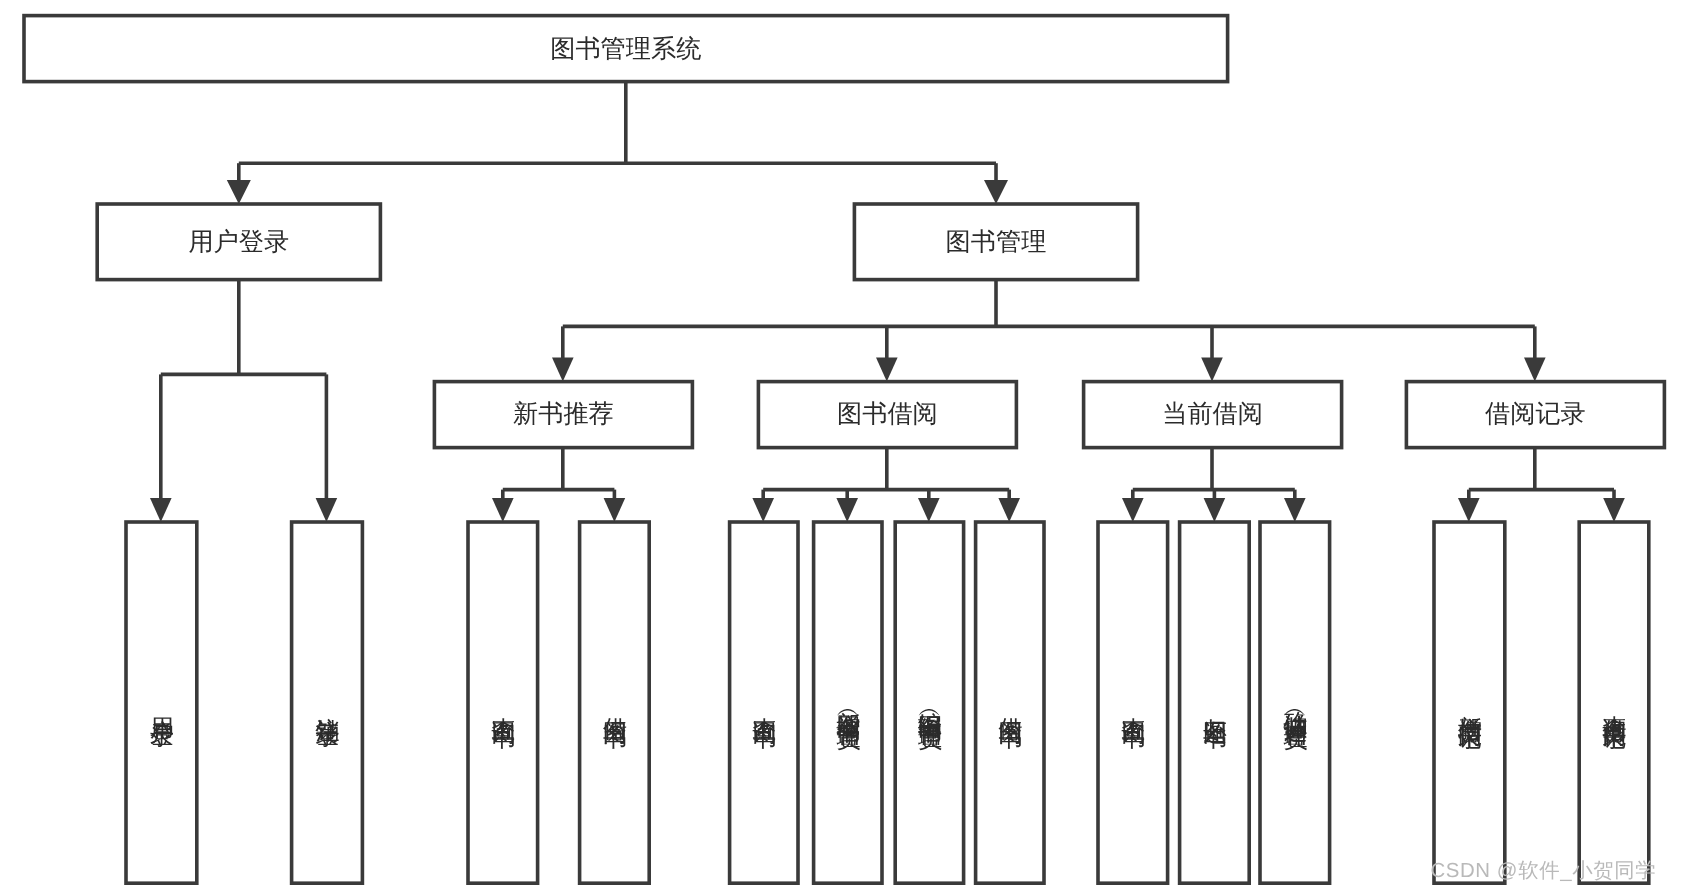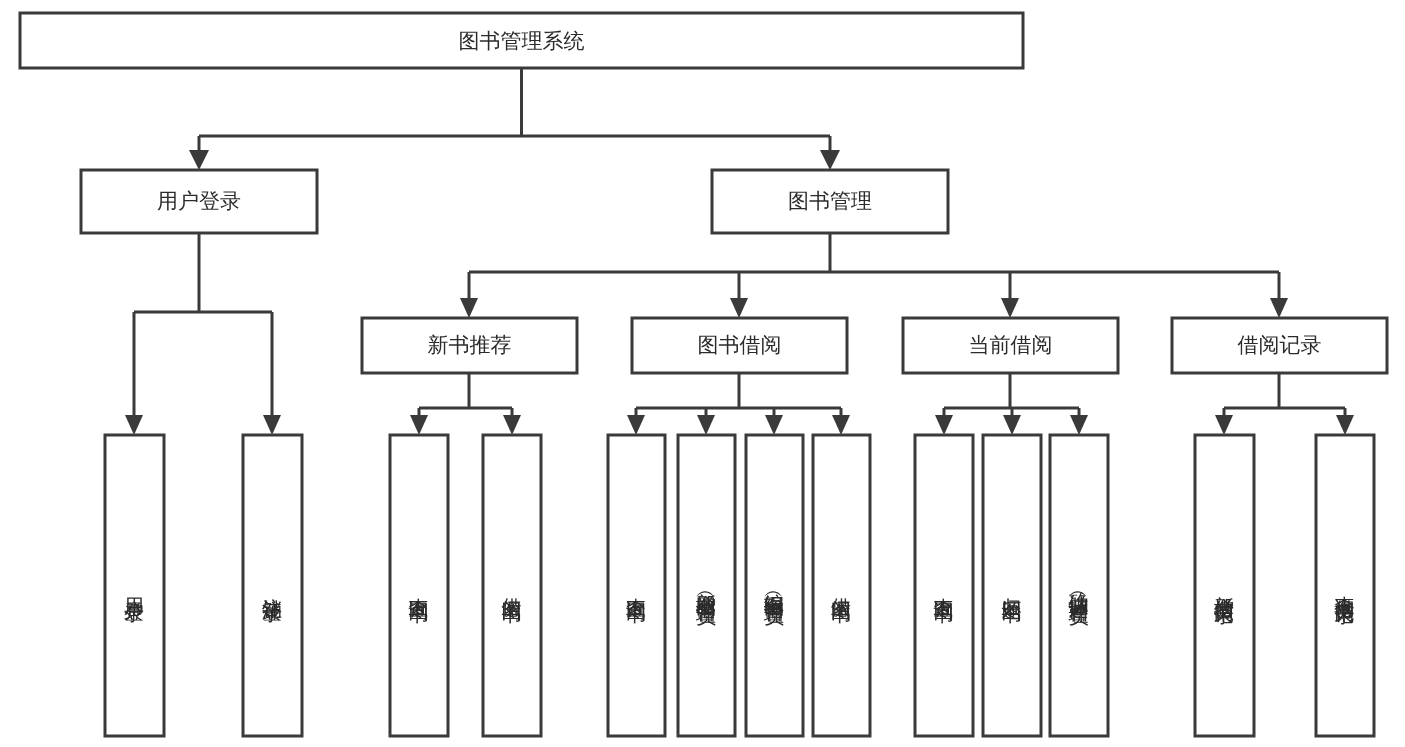--- a/index.html
+++ b/index.html
@@ -227,14 +227,15 @@
   <div class="leaf-wrap" style="left:1050px; top:435px; width:58px; height:301px;">
     <span class="leaf-label">确认归还（管理员）</span>
   </div>
   <div class="leaf-wrap" style="left:1195px; top:435px; width:59px; height:301px;">
     <span class="leaf-label">新增借阅记录</span>
   </div>
   <div class="leaf-wrap" style="left:1316px; top:435px; width:58px; height:301px;">
     <span class="leaf-label">查询借阅记录</span>
   </div>
 
+  <div class="watermark">CSDN @软件_小贺同学</div>
 
 </div>
 
 </body></html>

